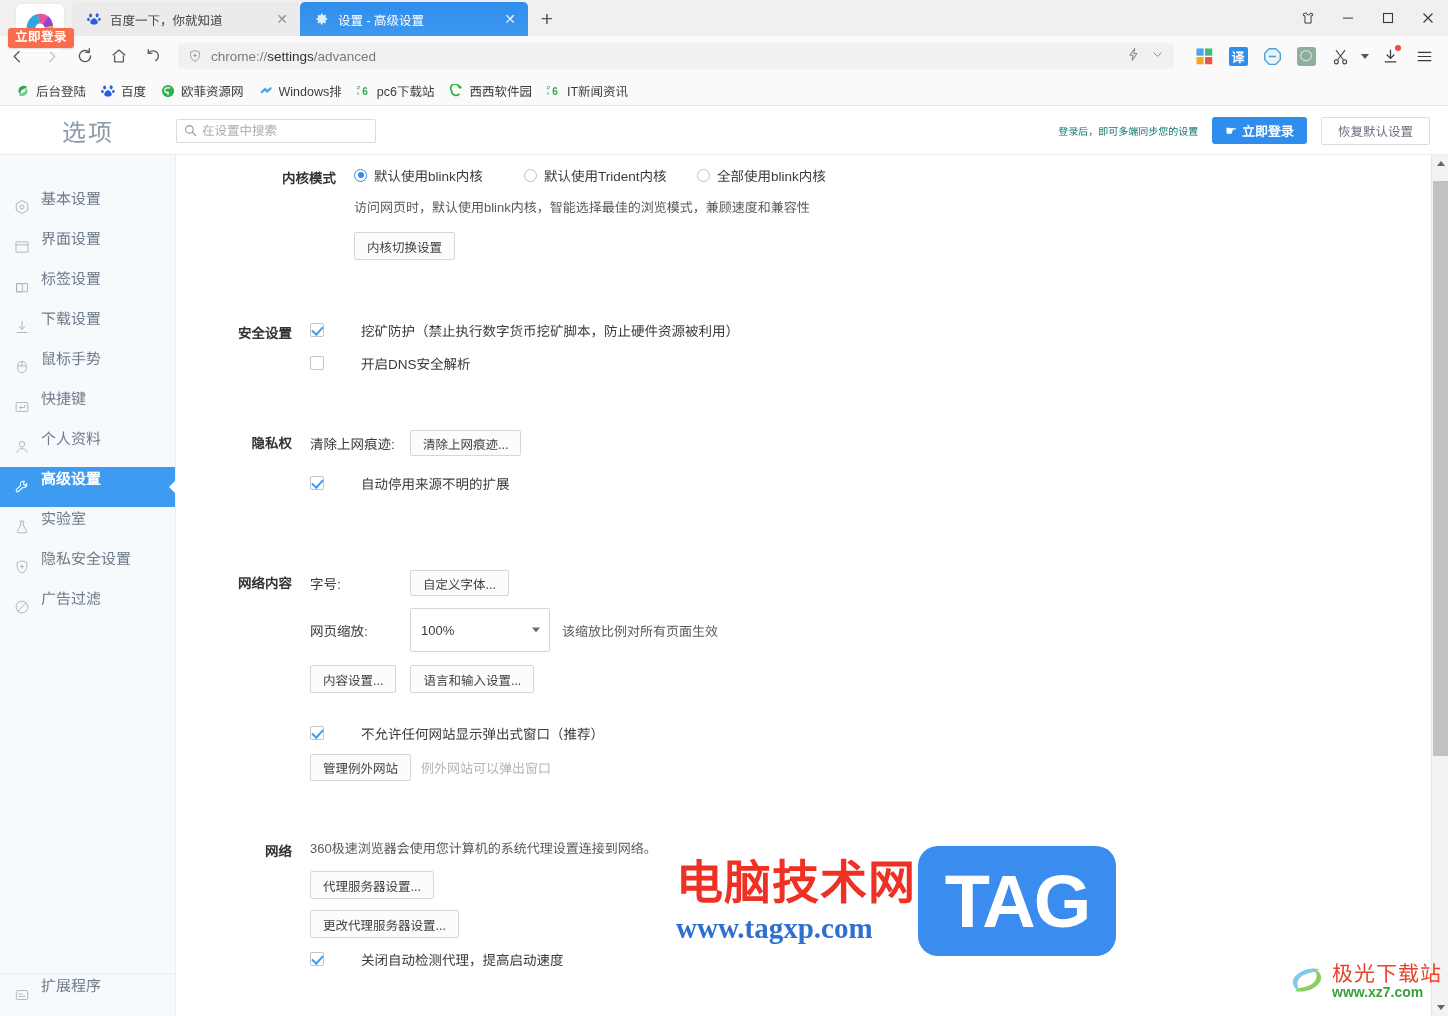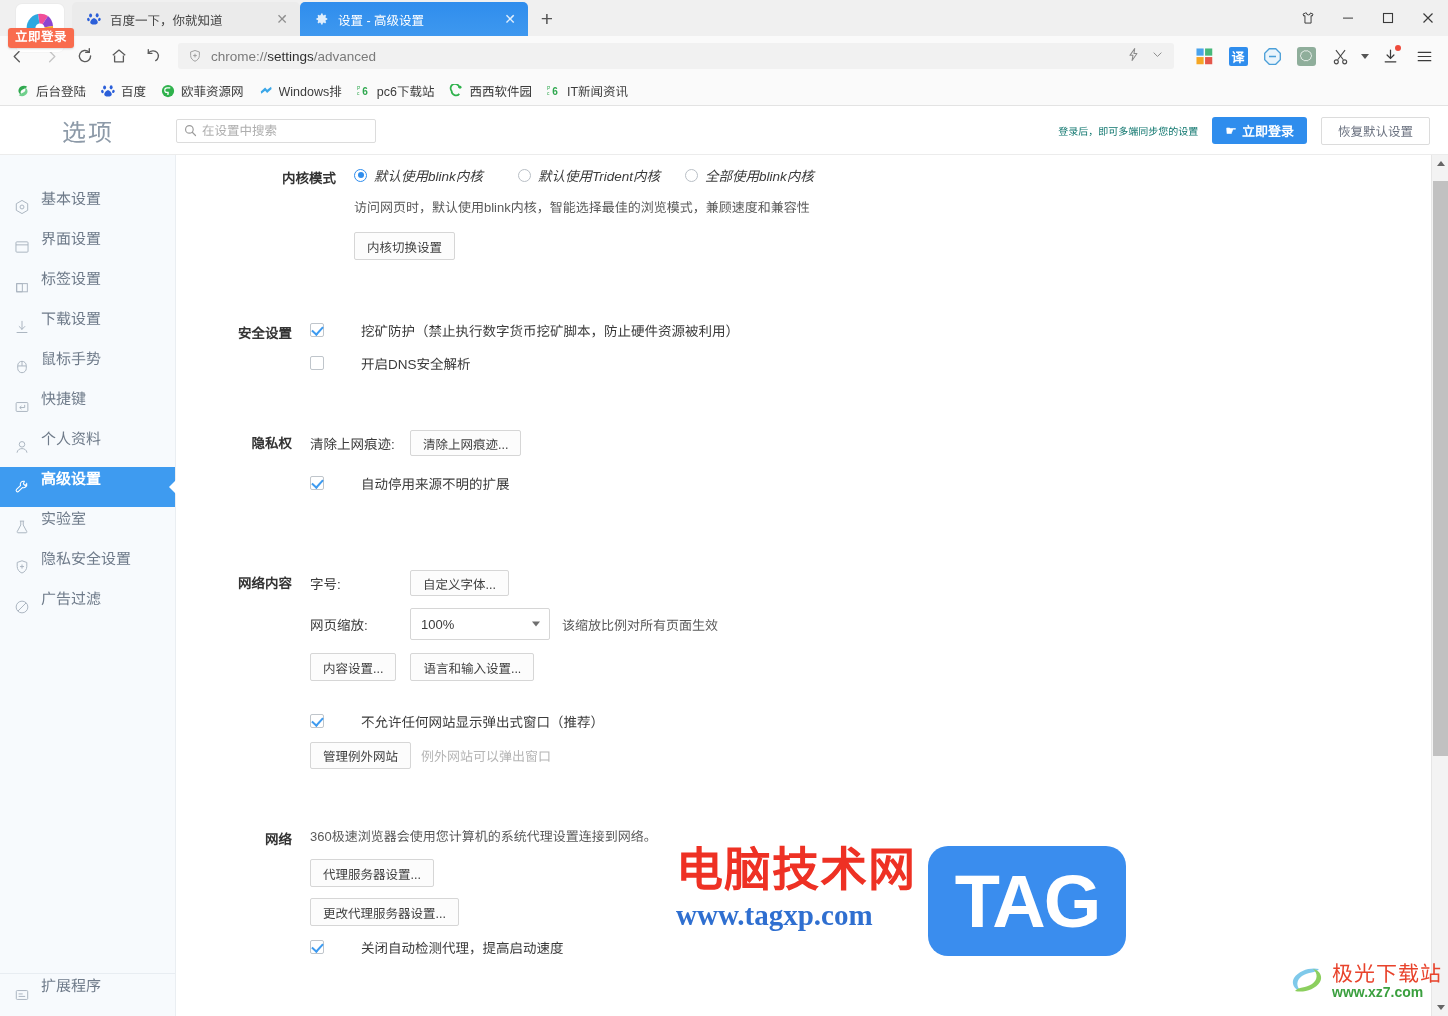--- a/index.html
+++ b/index.html
@@ -153,21 +153,21 @@
   .sbody{ flex:1 1 auto; font-size:13.5px; color:#444; }
   .desc{ color:#5a5a5a; font-size:13px; }
 
   .btn{
     display:inline-flex; align-items:center; justify-content:center;
     background:#fcfcfc; border:1px solid #d6d6d6; border-radius:2px;
     height:28px; padding:0 12px; font-size:12.5px; color:#3f3f3f;
     font-family:inherit; cursor:pointer; white-space:nowrap;
   }
 
-  .radio-row{ display:flex; align-items:center; gap:0;font-style:italic; }
+  .radio-row{ display:flex; align-items:center; gap:6px; }
   .radio{ display:inline-flex; align-items:center; font-size:13.5px; color:#3b3b3b; cursor:pointer; }
   .radio .dot{
     width:13px; height:13px; border-radius:50%; border:1px solid #b9bfc6; background:#fff;
     margin-right:7px; flex:0 0 13px; position:relative;
   }
   .radio.on .dot{ border-color:#2f8ded; }
   .radio.on .dot::after{
     content:""; position:absolute; left:50%; top:50%; transform:translate(-50%,-50%);
     width:6px; height:6px; border-radius:50%; background:#2f8ded;
   }
@@ -176,21 +176,21 @@
   .cb{
     width:14px; height:14px; flex:0 0 14px; border:1px solid #bfc5cb; border-radius:2px;
     background:#fff; margin-right:9px; position:relative;
   }
   .cb.on::after{
     content:""; position:absolute; left:3px; top:0px; width:5px; height:9px;
     border:solid #3e9bf0; border-width:0 2px 2px 0; transform:rotate(42deg);
   }
 
   .sel{
-    position:relative; width:140px; height:32px; border:1px solid #d6d6d6; border-radius:2px;
+    position:relative; width:140px; height:44px; border:1px solid #d6d6d6; border-radius:2px;
     background:#fff; display:flex; align-items:center; padding:0 10px; font-size:13px; color:#3b3b3b;
     cursor:pointer;
   }
   .sel .caret{
     position:absolute; right:9px; top:50%; transform:translateY(-50%);
     width:0; height:0; border-left:4px solid transparent; border-right:4px solid transparent;
     border-top:5px solid #6f6f6f;
   }
   .inline-label{ width:100px; flex:0 0 100px; font-size:13.5px; color:#3b3b3b; }
 
@@ -210,21 +210,21 @@
   .vscroll .arrow-dn{ bottom:0; }
   .vscroll .tri{ width:0;height:0;border-left:4px solid transparent;border-right:4px solid transparent; }
   .vscroll .tri.up{ border-bottom:5px solid #666; }
   .vscroll .tri.dn{ border-top:5px solid #666; }
   .vscroll .thumb{
     position:absolute; left:1px; top:26px; width:15px; height:575px; background:#c1c1c1;
   }
 
   
   .wm-tag{
-    position:absolute; left:676px; top:846px; display:flex; align-items:flex-start; gap:12px;
+    position:absolute; left:676px; top:846px; display:flex; align-items:center; gap:2px;
     pointer-events:none; user-select:none;
   }
   .wm-tag .wm-text{ display:flex; flex-direction:column; line-height:1; }
   .wm-tag .wm-cn{
     font-size:47px; font-weight:700; color:#ee3124; letter-spacing:1px;
     font-family:"DejaVu Sans","Liberation Sans",sans-serif;
   }
   .wm-tag .wm-url{
     font-size:29px; font-weight:700; color:#2f6fd0; margin-top:8px;
     font-family:"Liberation Serif","DejaVu Serif",serif;

